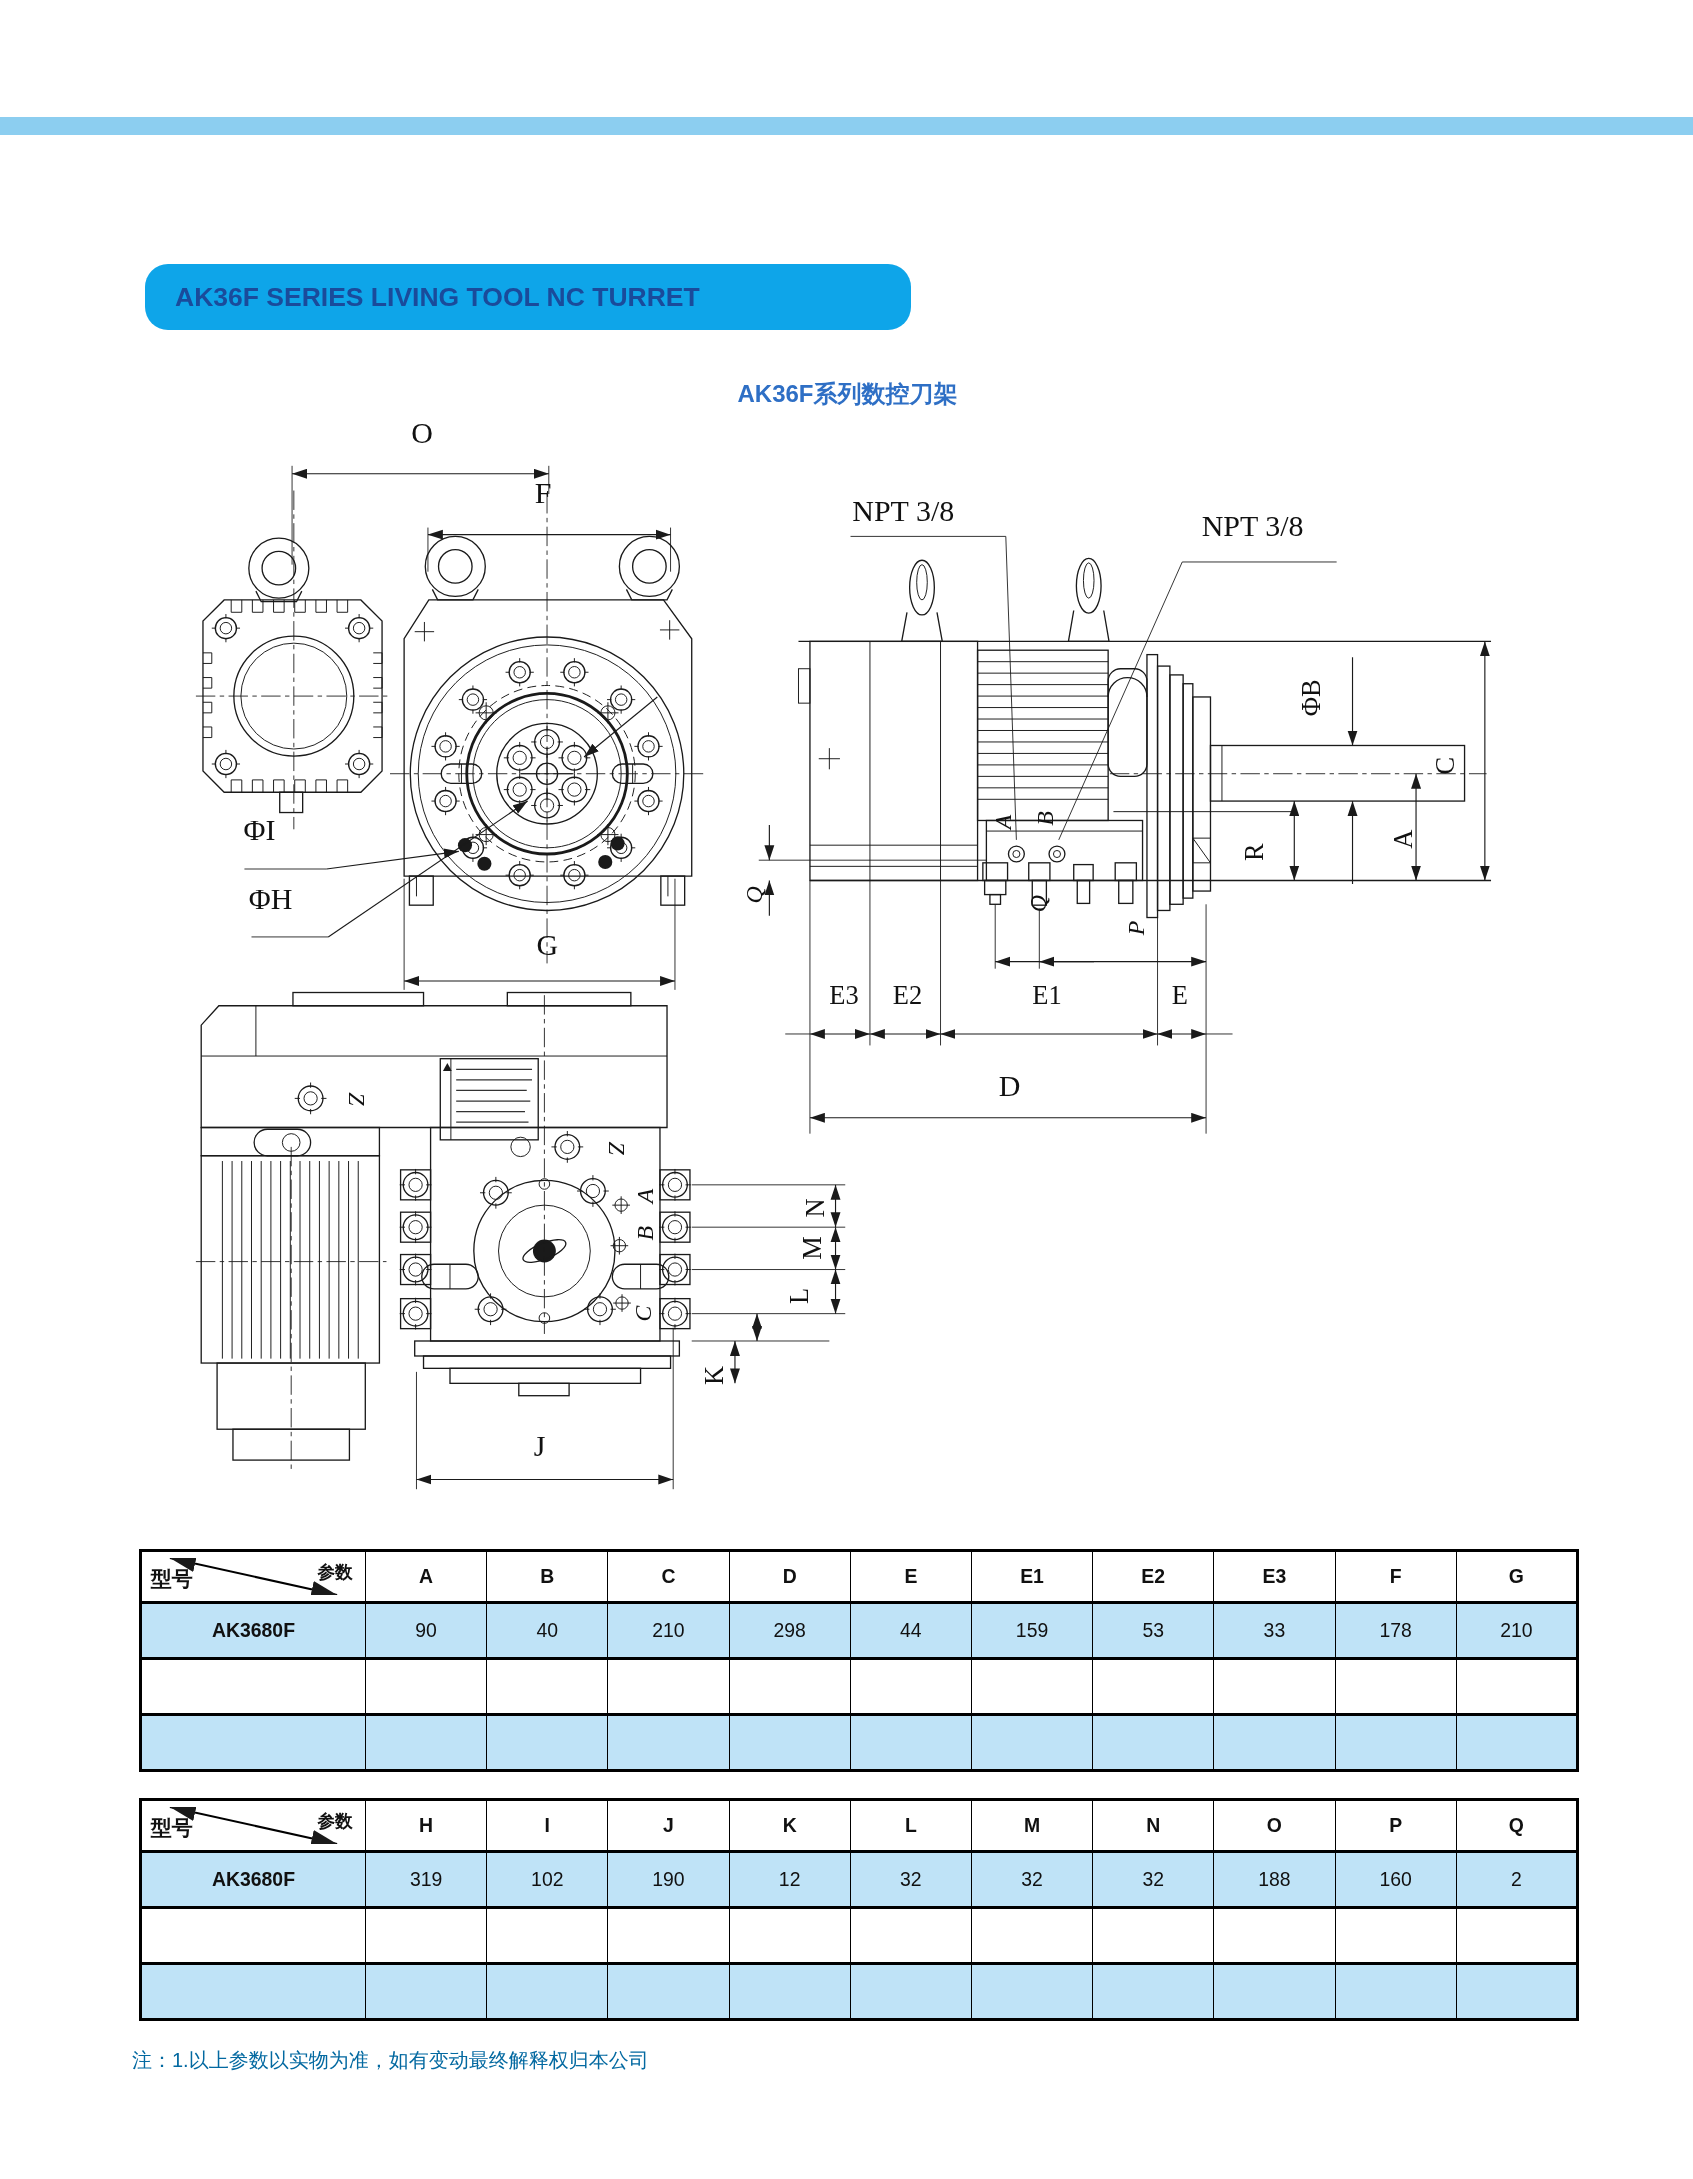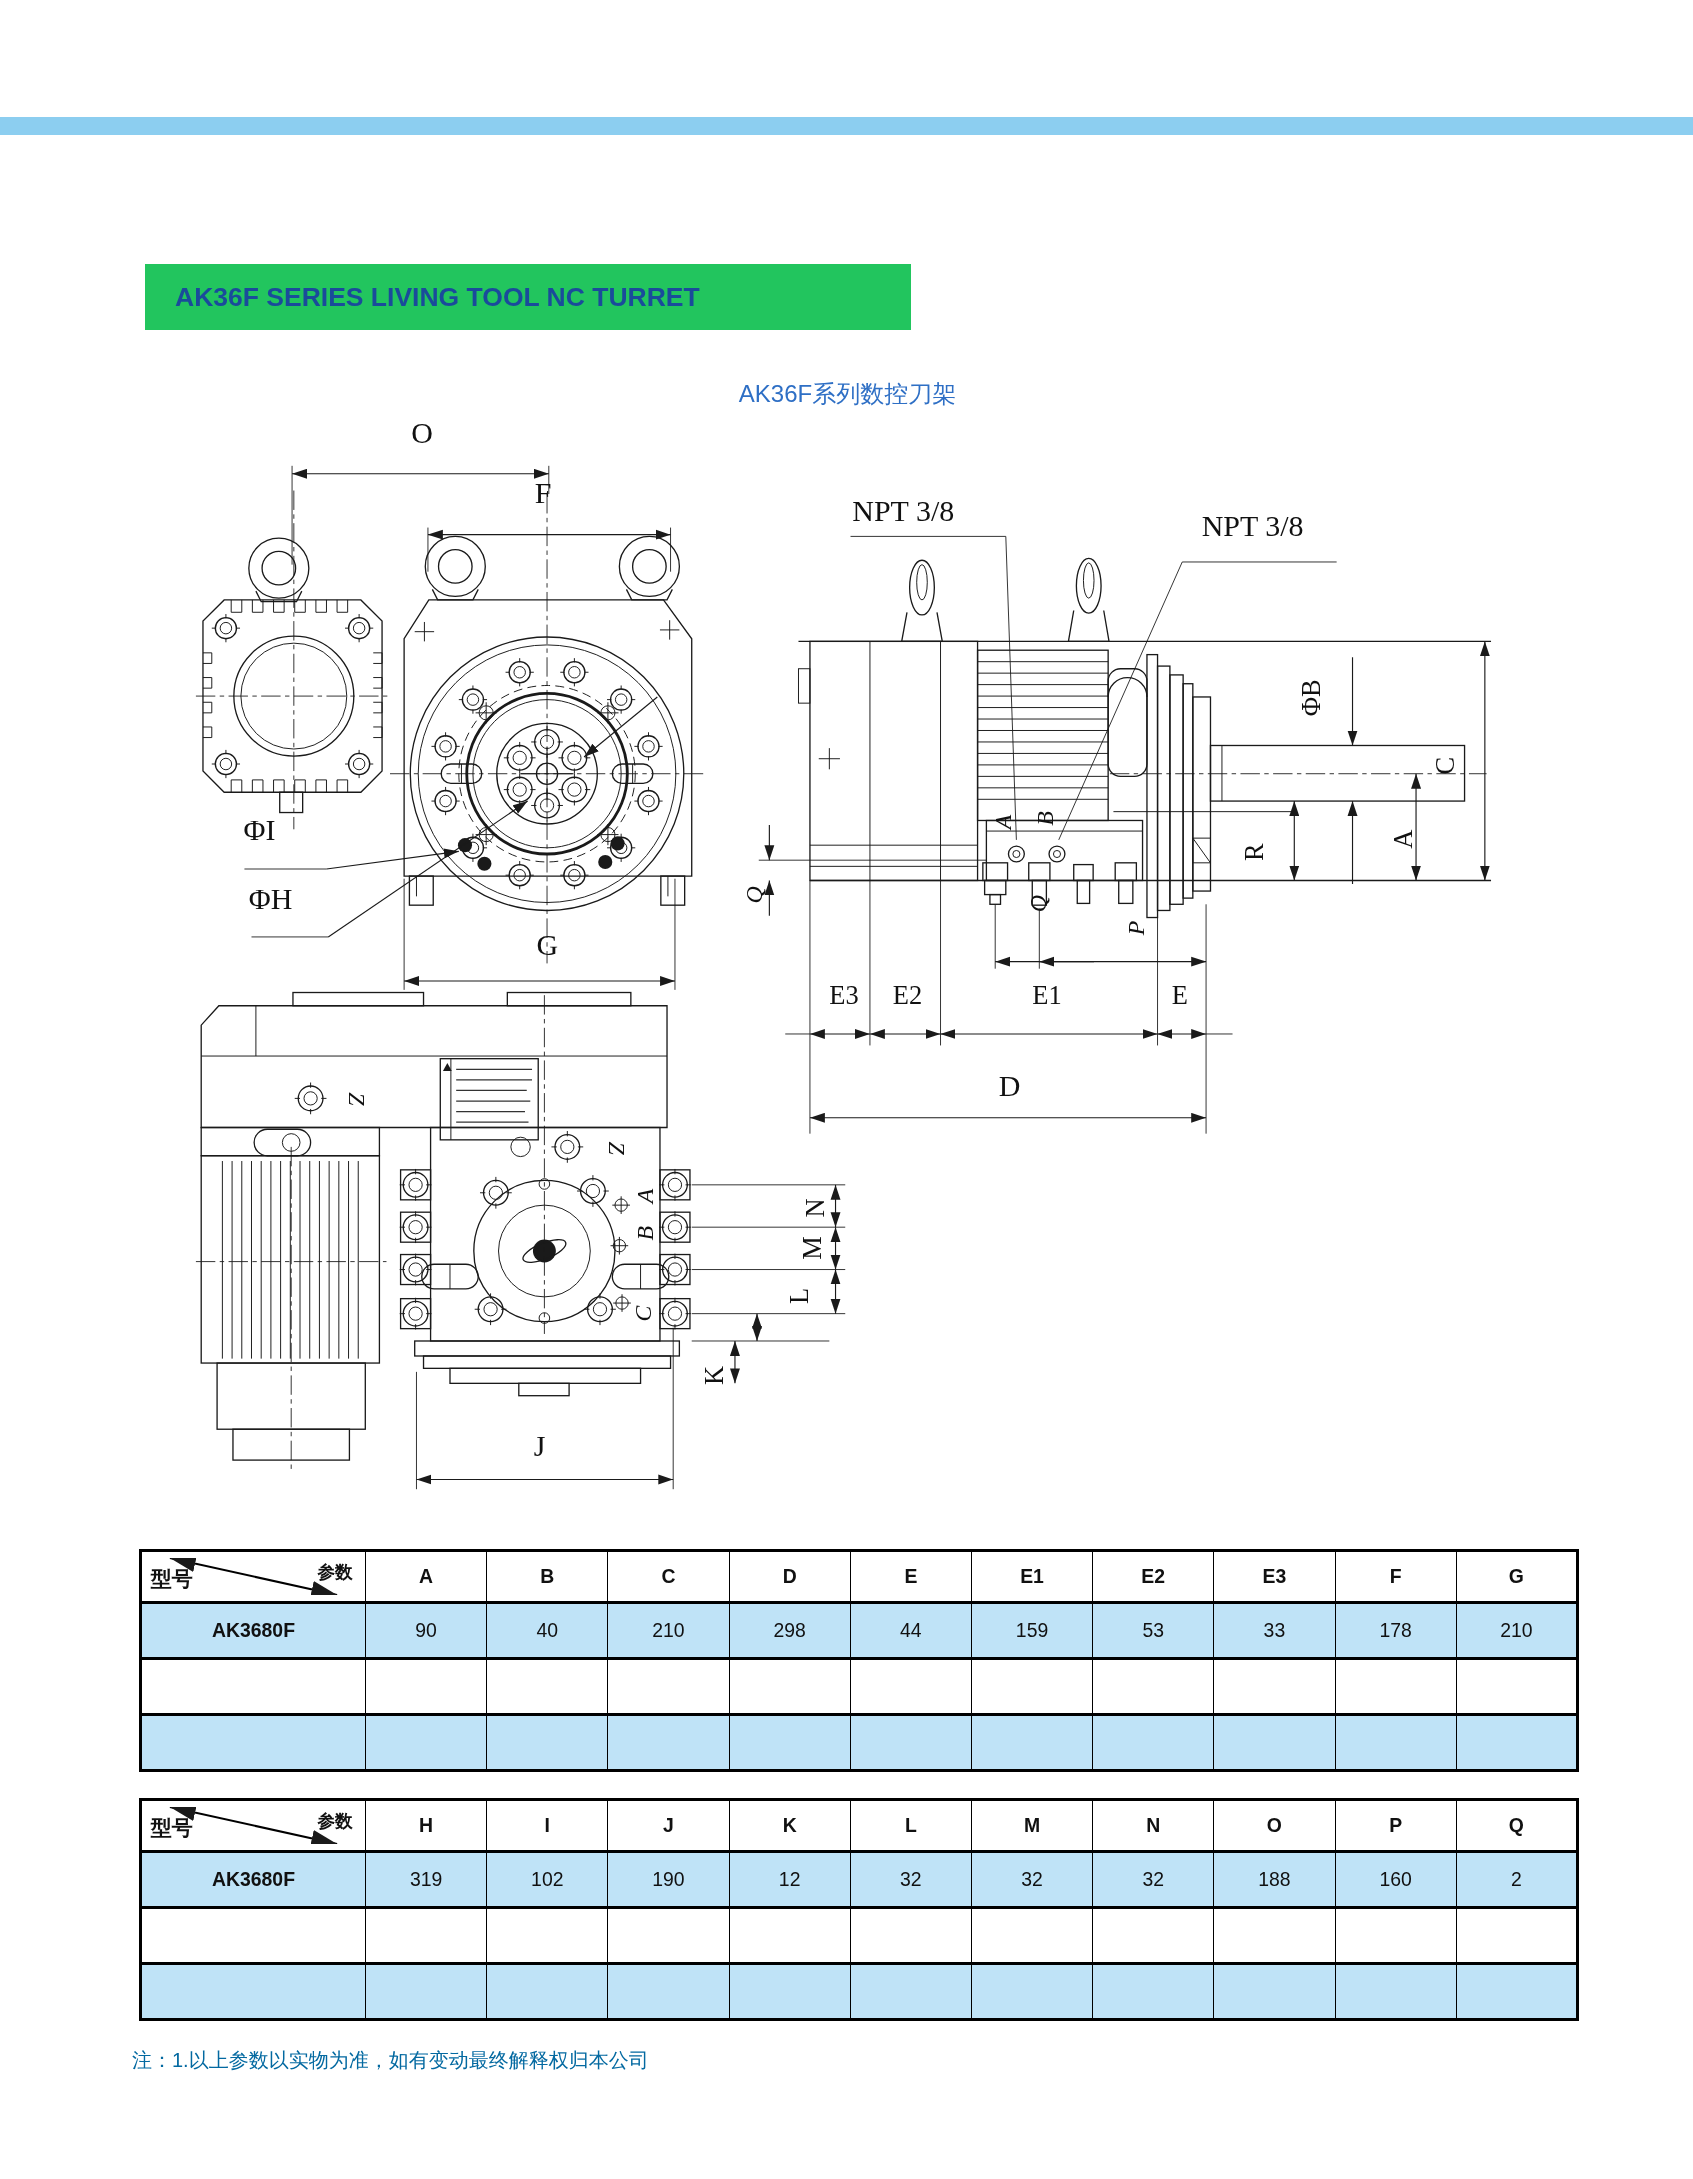--- a/index.html
+++ b/index.html
@@ -2,21 +2,21 @@
 <html style="font-size:14px"><head>
 <meta charset="utf-8">
 <style>
   html,body{margin:0;padding:0;background:#ffffff;}
   body{font-family:"Liberation Sans",sans-serif;}
   #page{position:relative;width:1694px;height:2180px;background:#fff;overflow:hidden;}
   #topbar{position:absolute;left:0;top:117px;width:1694px;height:17.6px;}
   #title{position:absolute;left:148px;top:192px;font-size:44px;font-weight:bold;letter-spacing:0.9px;}
   #banner{position:absolute;left:145px;top:264px;width:766px;height:66px;display:flex;align-items:center;}
   #banner span{font-size:26.5px;font-weight:bold;padding-left:30px;}
-  #caption{position:absolute;left:618px;top:378px;width:459px;text-align:center;font-size:24px;font-weight:normal;}
+  #caption{position:absolute;left:618px;top:378px;width:459px;text-align:center;font-size:24px;font-weight:bold;}
   #drawing{position:absolute;left:0;top:0;width:1694px;height:2180px;}
   .sec-head{position:absolute;left:139px;top:1510px;color:#111;}
   .sec-head .cn{font-size:23px;}
   .sec-head .en{font-size:25.6px;letter-spacing:0.4px;}
   table.dim{position:absolute;left:139px;border-collapse:collapse;table-layout:fixed;width:1440px;background:#fff;}
   #table1{top:1549px;}
   #table2{top:1798px;}
   table.dim td{border-left:1.8px solid #000;border-right:1.8px solid #000;border-top:3.5px solid #000;border-bottom:3.5px solid #000;text-align:center;vertical-align:middle;font-size:19.4px;color:#111;padding:0;}
   table.dim{border:3.5px solid #000;}
   td.hd{font-weight:bold;height:49px;}
@@ -42,21 +42,21 @@
   text.dm{font-family:"Liberation Serif",serif;font-size:30px;fill:#111;}
   text.ds{font-family:"Liberation Serif",serif;font-size:27px;font-style:italic;fill:#111;}
   .tiny{stroke:#333;stroke-width:1.4;}
 </style>
 </head>
 <body>
 
 <div id="page">
 
   <div id="topbar" style="background: rgb(140, 206, 240);"></div>
-  <div id="banner" style="background: #22c55e;">
+  <div id="banner" style="background: #0ea5e9; border-radius: 23px;">
     <span style="color: rgb(26, 75, 155);">AK36F SERIES LIVING TOOL NC TURRET</span>
   </div>
   <div id="caption" style="color: rgb(46, 111, 197);">AK36F系列数控刀架</div>
 
   <svg id="drawing" viewBox="0 0 1920 2471" xmlns="http://www.w3.org/2000/svg">
     <defs>
       <marker id="ar" viewBox="0 0 12 8" refX="12" refY="4" markerWidth="13" markerHeight="9" orient="auto-start-reverse">
         <path d="M0,0L12,4L0,8z" fill="#1a1a1a"></path>
       </marker>
       <g id="boltA">

